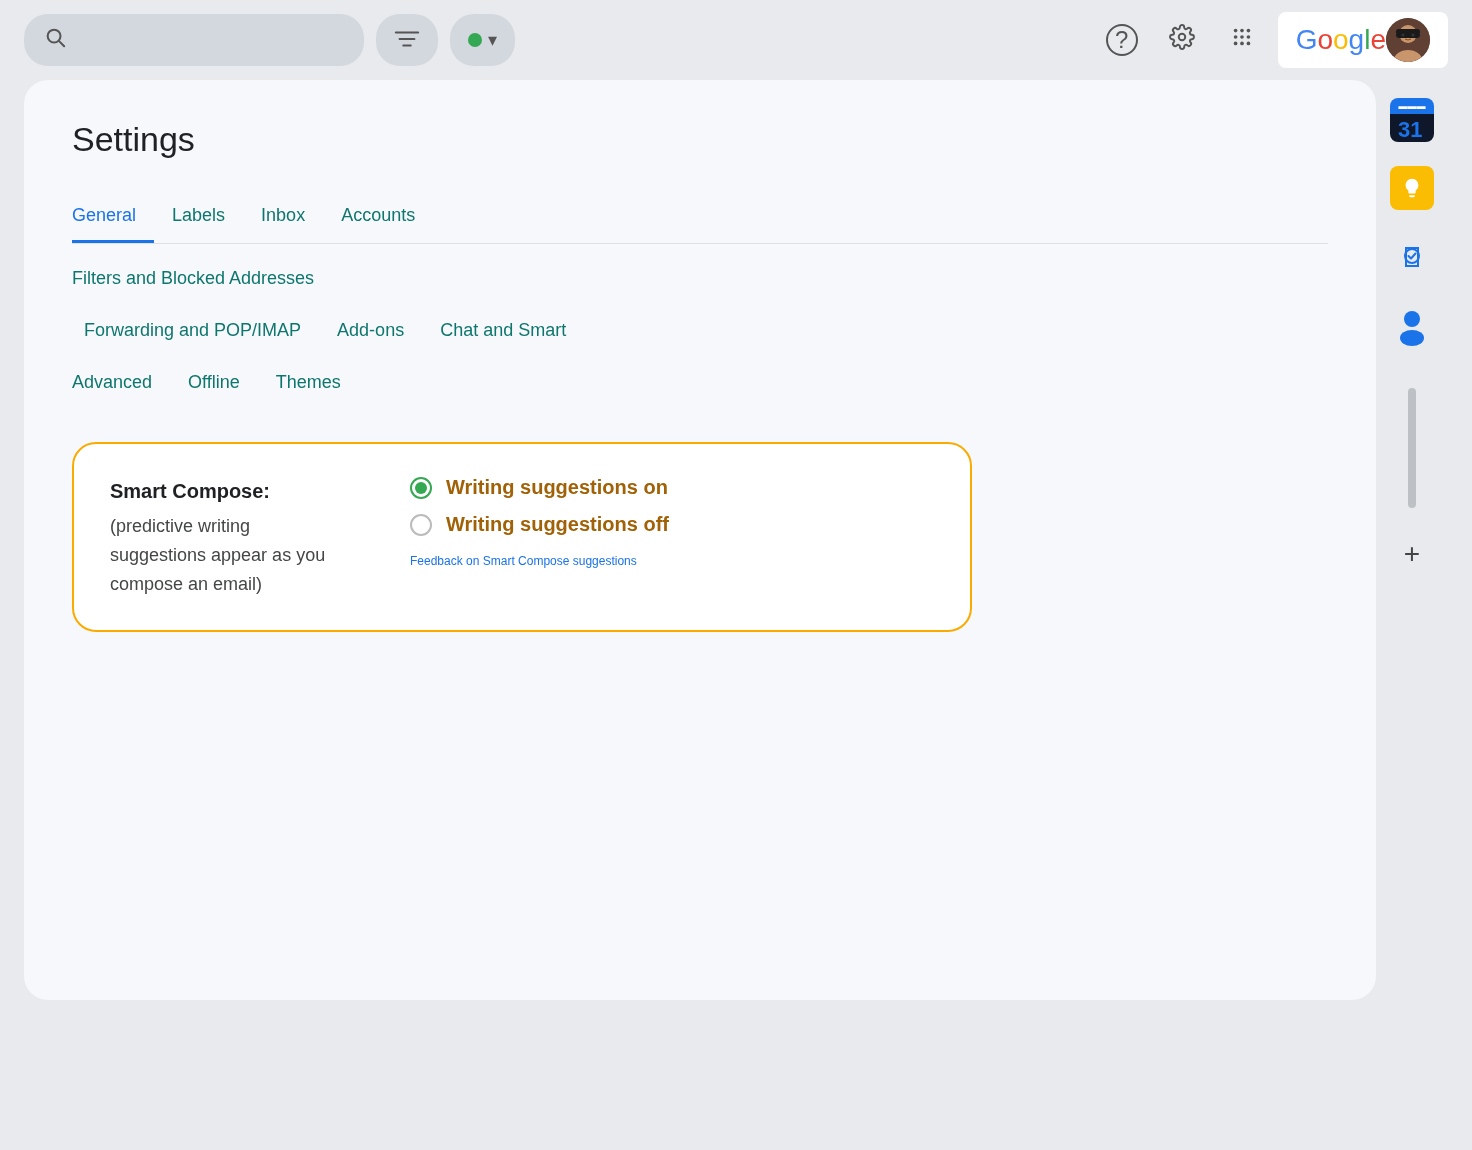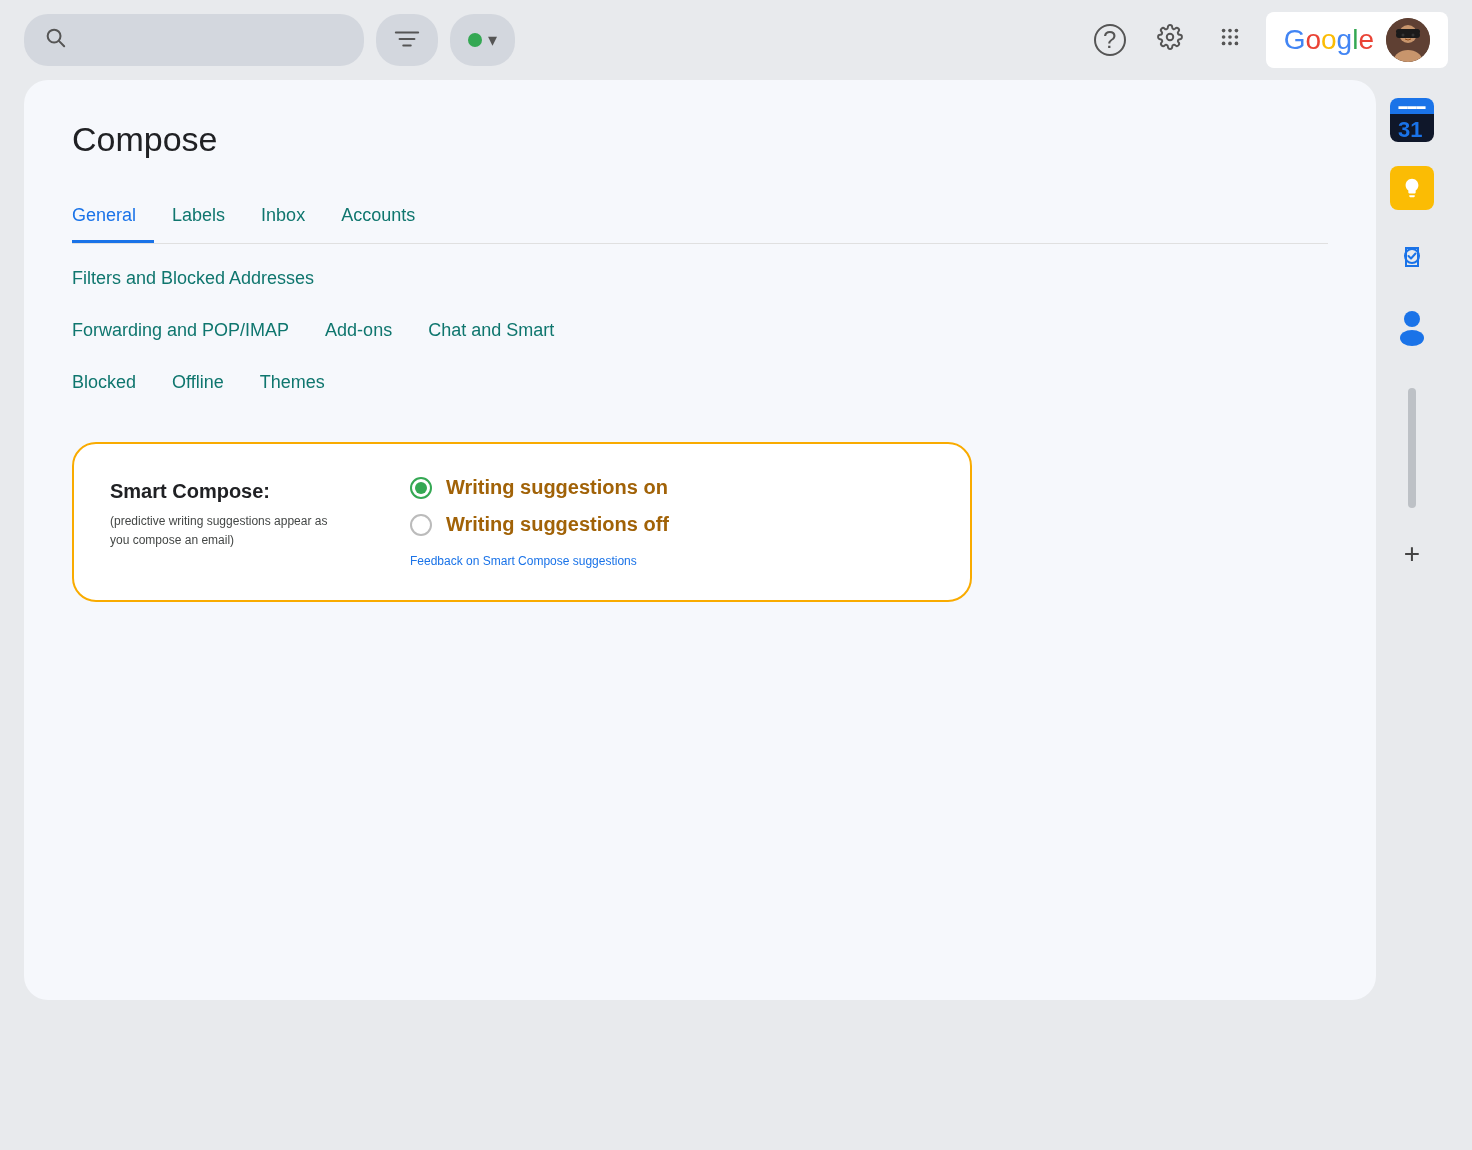--- a/index.html
+++ b/index.html
@@ -131,21 +131,21 @@
 
     .sc-label {
       font-size: 20px;
       font-weight: 700;
       color: #202124;
       min-width: 220px;
       line-height: 1.5;
     }
 
     .sc-label-sub {
-      font-size: 12px;
+      font-size: 18px;
       font-weight: 400;
       color: #444746;
       margin-top: 6px;
       line-height: 1.6;
       max-width: 240px;
     }
 
     .sc-options {
       display: flex;
       flex-direction: column;
@@ -340,21 +340,21 @@
         <circle cx="5" cy="12" r="2"></circle>
           <circle cx="12" cy="12" r="2"></circle>
           <circle cx="19" cy="12" r="2"></circle>
         <circle cx="5" cy="19" r="2"></circle>
           <circle cx="12" cy="19" r="2"></circle>
           <circle cx="19" cy="19" r="2"></circle>
       </svg>
     </span>
   </button>
 
-  <div style="background:white;border-radius:8px;padding:6px 18px;display:flex;align-items:center;gap:12px;">
+  <div style="background:white;border-radius:8px;padding:6px 18px;display:flex;align-items:center;">
     <span class="google-logo-text">
       <span style="color:#4285f4;">G</span><span style="color:#ea4335;">o</span><span style="color:#fbbc04;">o</span><span style="color:#4285f4;">g</span><span style="color:#34a853;">l</span><span style="color:#ea4335;">e</span>
     </span>
     <div class="avatar-wrapper">
       <svg width="44" height="44" viewBox="0 0 44 44">
         <circle cx="22" cy="22" r="22" fill="#5f4033"></circle>
         <circle cx="22" cy="16" r="9" fill="#c8956c"></circle>
         <ellipse cx="22" cy="42" rx="14" ry="10" fill="#c8956c"></ellipse>
         <rect x="10" y="14" width="24" height="6" rx="3" fill="#1a1a1a"></rect>
         <rect x="10" y="11" width="24" height="5" rx="2.5" fill="#1a1a1a"></rect>
@@ -362,41 +362,41 @@
         <circle cx="27" cy="17" r="1.5" fill="#333"></circle>
         <path d="M19 21 Q22 23 25 21" stroke="#8B4513" stroke-width="1" fill="none"></path>
       </svg>
     </div>
   </div>
 </div>
 
 <div class="main-area">
 
   <div class="settings-panel">
-    <h1 class="settings-title">Compose</h1>
+    <h1 class="settings-title">Settings</h1>
 
     <div style="display:flex;align-items:flex-end;border-bottom:1.5px solid #e0e0e0;margin-bottom:10px;">
       <a class="tab-item active" style="padding-left:0;">General</a>
       <a class="tab-item">Labels</a>
       <a class="tab-item">Inbox</a>
       <a class="tab-item">Accounts</a>
     </div>
 
     <div style="display:flex;align-items:flex-end;margin-top:0;">
       <a class="tab-item" style="padding-left:0;">Filters and Blocked Addresses</a>
     </div>
 
-    <div style="display:flex;align-items:flex-end;margin-top:0;">
+    <div style="display:flex;align-items:flex-end;margin-top:0;margin-left:12px;">
       <a class="tab-item" style="padding-left:0;">Forwarding and POP/IMAP</a>
       <a class="tab-item">Add-ons</a>
       <a class="tab-item">Chat and Smart</a>
     </div>
 
     <div style="display:flex;align-items:flex-end;margin-top:0;margin-bottom:8px;">
-      <a class="tab-item" style="padding-left:0;">Blocked</a>
+      <a class="tab-item" style="padding-left:0;">Advanced</a>
       <a class="tab-item">Offline</a>
       <a class="tab-item">Themes</a>
     </div>
 
     <div class="smart-compose-section">
       <div>
         <div class="sc-label">
           <span>Smart Compose:</span>
         </div>
         <div class="sc-label-sub">(predictive writing suggestions appear as you compose an email)</div>

